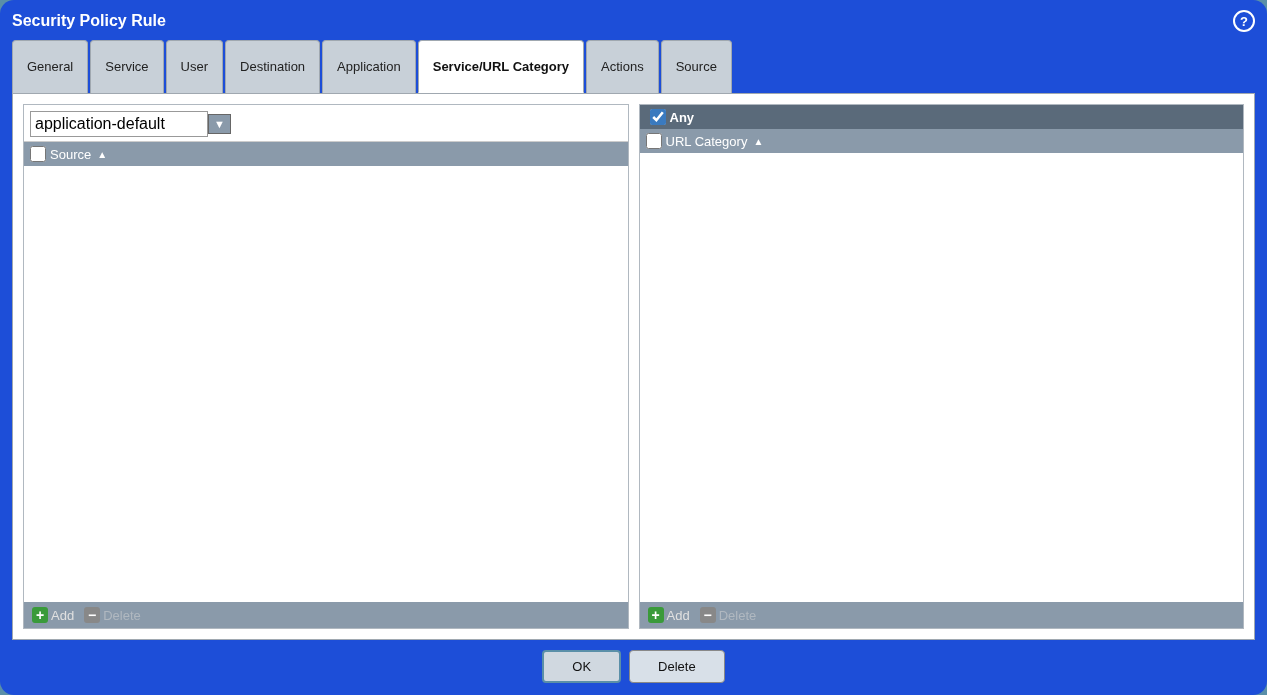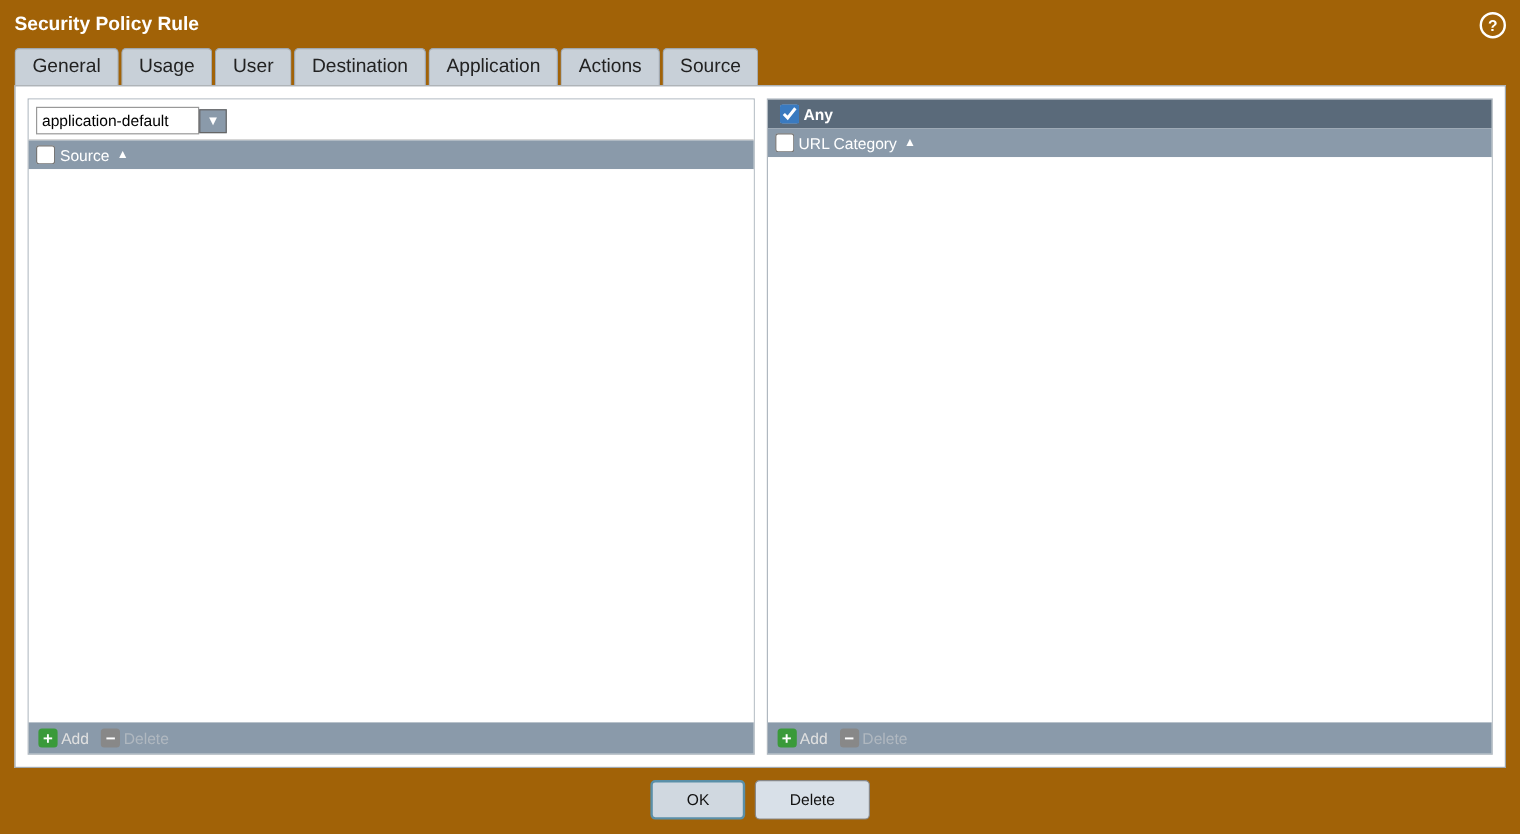--- a/index.html
+++ b/index.html
@@ -8,26 +8,27 @@
       font-size: 13px;
       background: #5a8fa8;
       display: flex;
       align-items: center;
       justify-content: center;
       width: 1267px;
       height: 695px;
       overflow: hidden;
     }
     .dialog {
-      background: #a16207;
+      background: #1d4ed8;
       width: 1267px;
       height: 695px;
       display: flex;
       flex-direction: column;
       padding: 10px 12px 12px 12px;
+      border-radius: 14px;
     }
     .title-bar {
       display: flex;
       align-items: center;
       justify-content: space-between;
       margin-bottom: 8px;
     }
     .title-text {
       color: white;
       font-size: 16px;
@@ -50,23 +51,23 @@
       display: flex;
       flex-direction: row;
       gap: 2px;
       margin-bottom: 0;
     }
     .tab {
       background: #c8d0d8;
       border: 1px solid #a0a8b0;
       border-bottom: none;
       border-radius: 4px 4px 0 0;
-      padding: 6px 14px;
-      cursor: pointer;
-      font-size: 16px;
+      padding: 18px 14px;
+      cursor: pointer;
+      font-size: 13px;
       color: #222;
       white-space: nowrap;
     }
     .tab.active {
       background: white;
       font-weight: bold;
       color: #111;
       border-bottom: 1px solid white;
       position: relative;
       z-index: 2;
@@ -188,22 +189,22 @@
       display: flex;
       align-items: center;
       padding: 6px 6px 4px 6px;
       background: white;
       border-bottom: 1px solid #ccc;
     }
     .service-select {
       border: 1px solid #999;
       background: white;
       padding: 3px 4px;
-      font-size: 13px;
-      width: 136px;
+      font-size: 16px;
+      width: 178px;
       cursor: pointer;
     }
     .dropdown-arrow {
       background: #8a9aaa;
       border: 1px solid #666;
       padding: 3px 5px;
       cursor: pointer;
       font-size: 11px;
       color: white;
     }
@@ -231,24 +232,25 @@
 <body>
 
 <div class="dialog">
   <div class="title-bar">
     <span class="title-text">Security Policy Rule</span>
     <div class="help-icon">?</div>
   </div>
 
   <div class="tabs">
     <div class="tab">General</div>
-    <div class="tab">Usage</div>
+    <div class="tab">Service</div>
     <div class="tab">User</div>
     <div class="tab">Destination</div>
     <div class="tab">Application</div>
+    <div class="tab active">Service/URL Category</div>
     <div class="tab">Actions</div>
     <div class="tab">Source</div>
   </div>
 
   <div class="panel">
     <div class="panel-content">
 
       <div class="section">
         <div class="service-dropdown-row">
           <input class="service-select" type="text" value="application-default" readonly="" style="">

